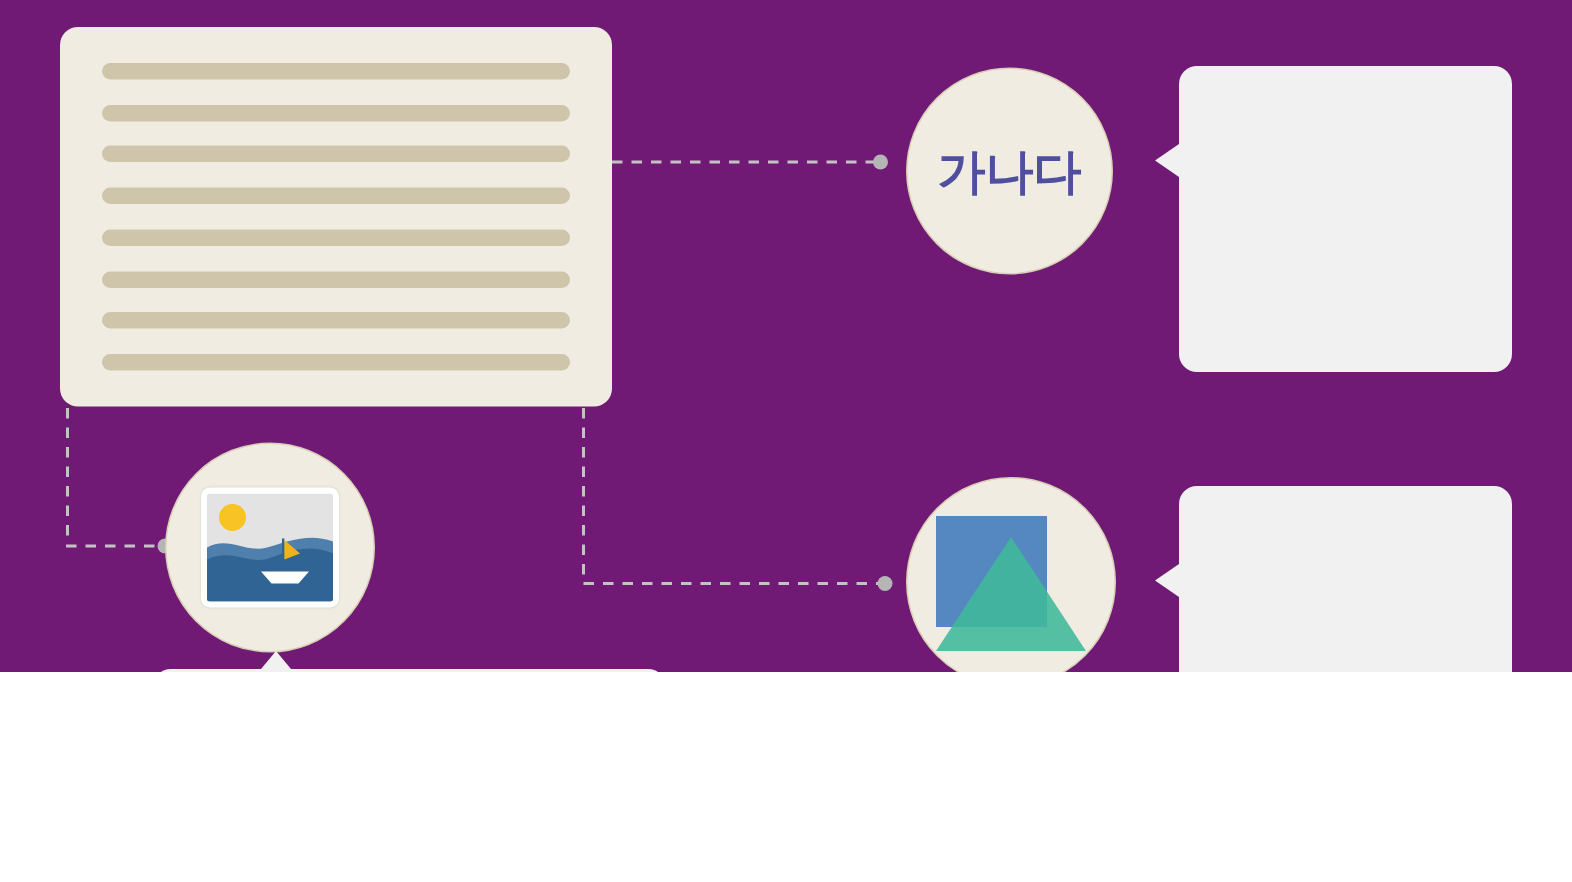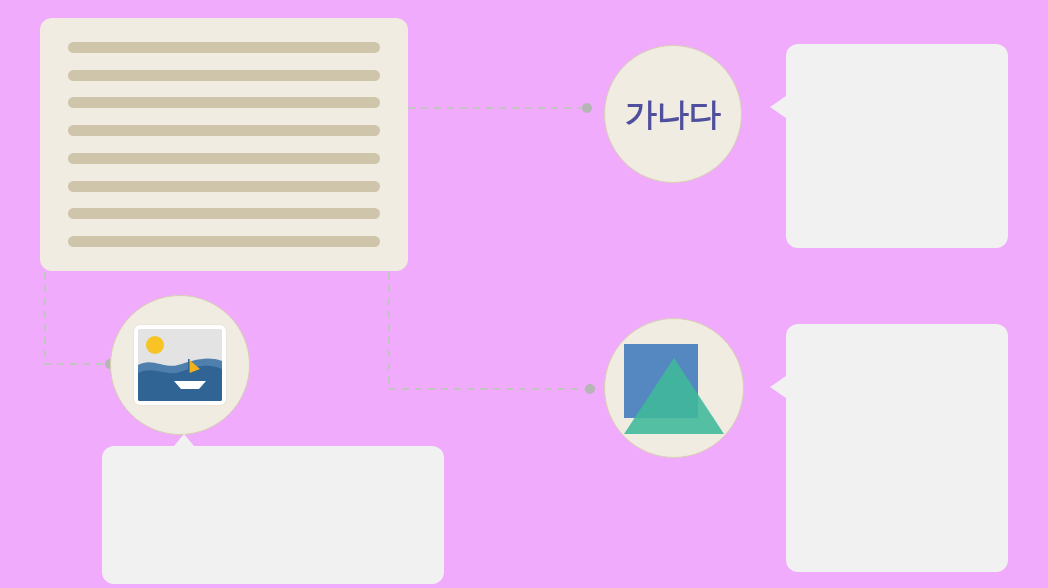--- a/index.html
+++ b/index.html
@@ -7,22 +7,22 @@
     margin: 0;
     padding: 0;
     background: #ffffff;
   }
   body {
     font-family: "DejaVu Sans", "Liberation Sans", sans-serif;
   }
   #canvas {
     position: relative;
     width: 1048px;
-    height: 588px;
-    background: #f0abfc;
+    height: 448px;
+    background: #701a75;
     overflow: hidden;
   }
 
   
   #connectors {
     position: absolute;
     left: 0;
     top: 0;
     width: 1048px;
     height: 588px;

